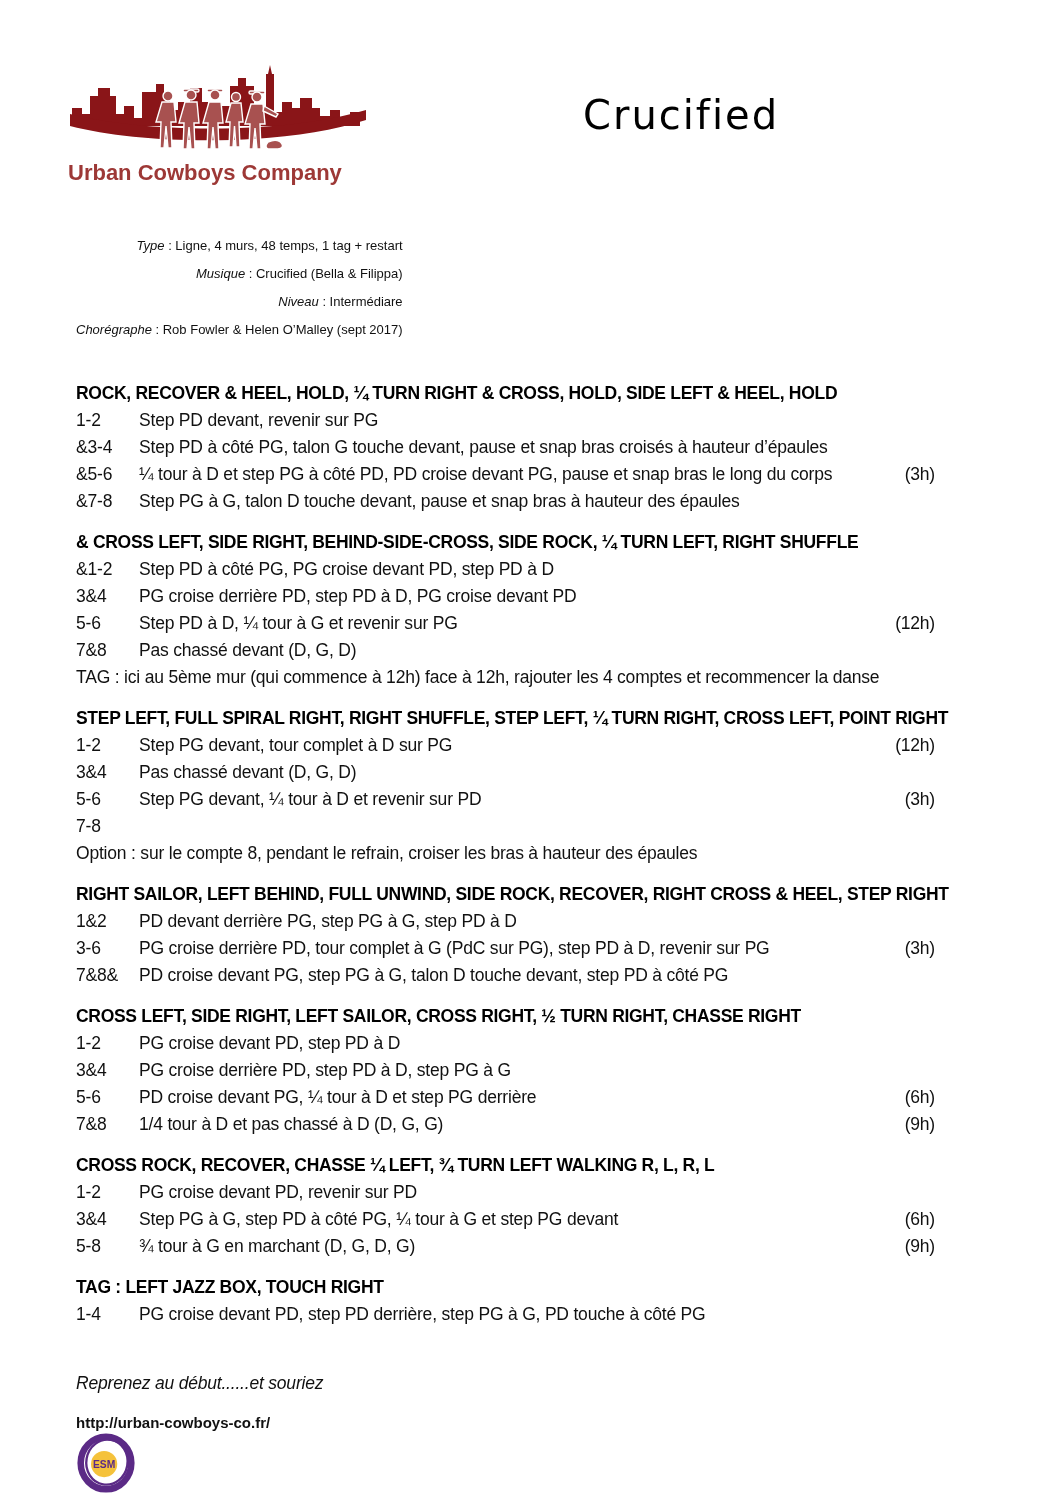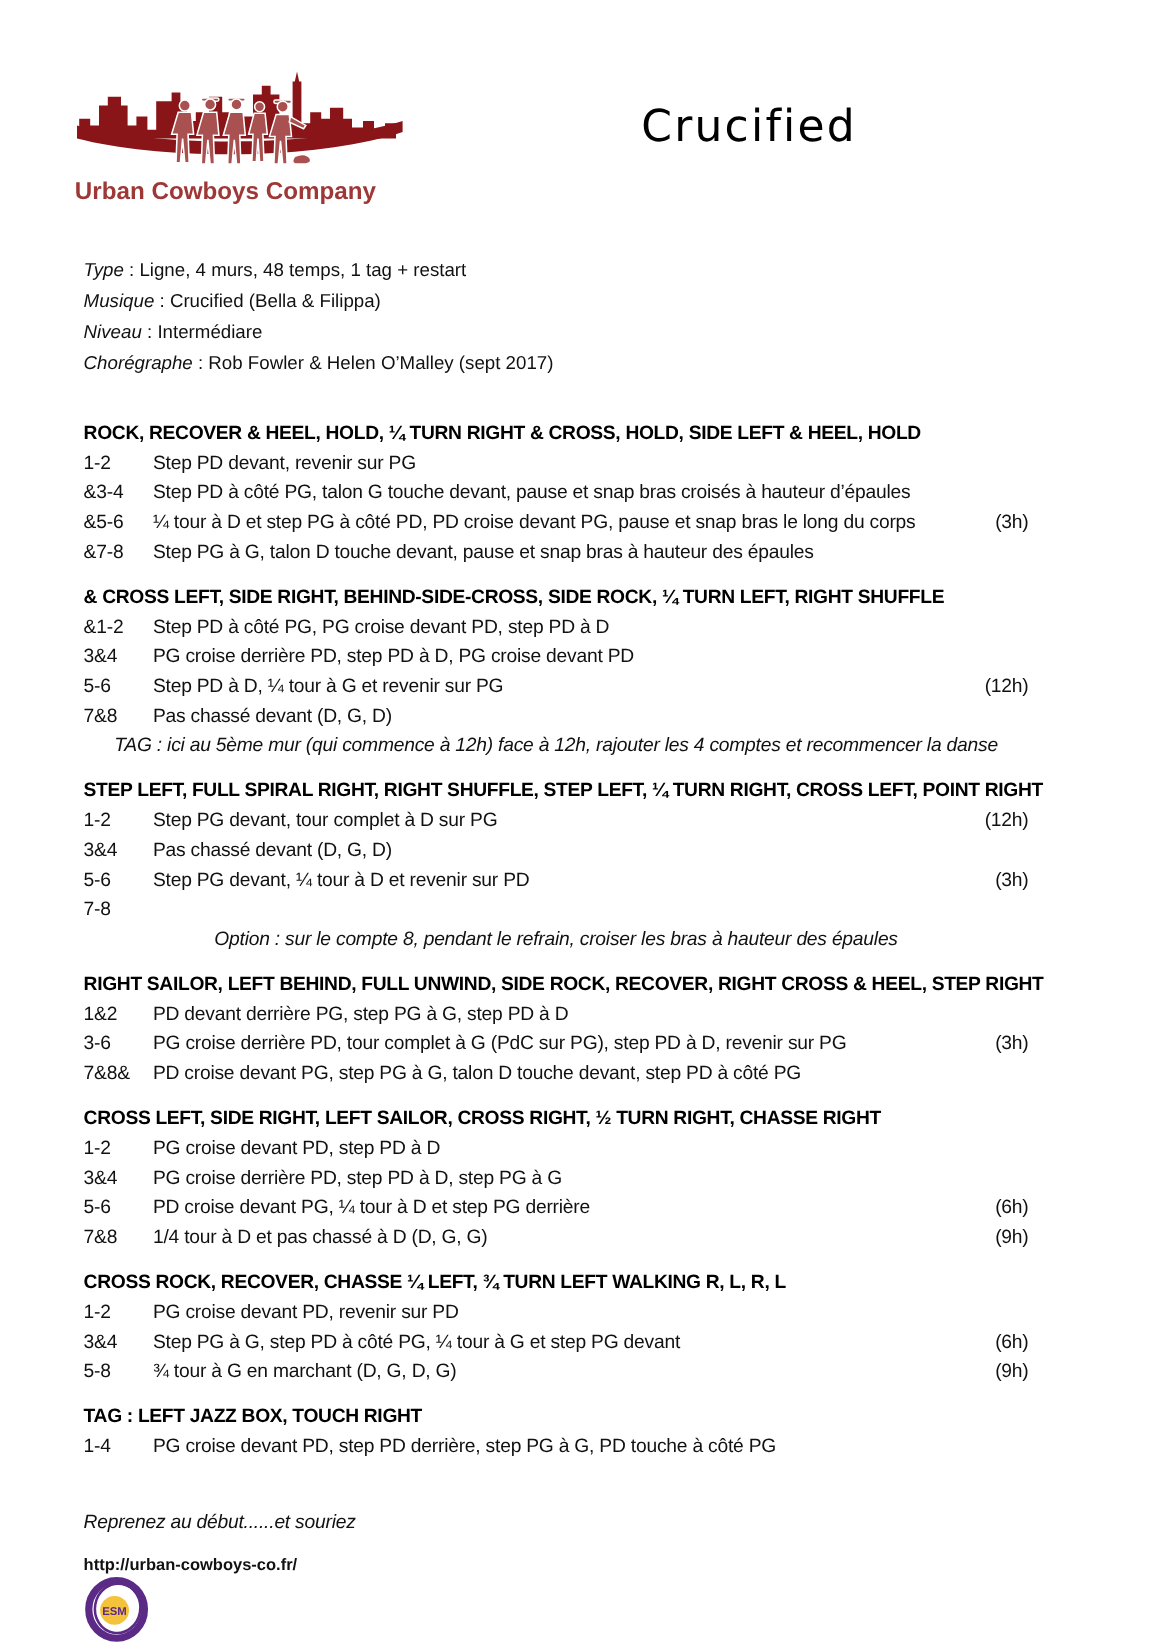--- a/index.html
+++ b/index.html
@@ -16,34 +16,34 @@
   .brand-name{
     margin-top:2px;
     font-size:22px;font-weight:bold;color:#9d3836;letter-spacing:0px;
   }
   .doc-title{
     position:absolute;left:583px;top:92px;
     font-size:40px;letter-spacing:2px;color:#000;
     font-family:"DejaVu Sans", sans-serif;
   }
   
-  .info{position:absolute;left:76px;top:232px;font-size:17px;line-height:28px;}
+  .info{position:absolute;left:76px;top:232px;font-size:13px;line-height:28px;text-align:right;}
   .info .lbl{font-style:italic;}
   
   .sheet{position:absolute;left:76px;top:380px;width:859px;font-size:17.5px;letter-spacing:-0.2px;}
   .section{margin-bottom:14px;}
   .section-title{
     font-weight:bold;color:#000;line-height:27px;
     letter-spacing:-0.3px;white-space:nowrap;
   }
   .step{position:relative;display:flex;line-height:27px;}
   .step .count{flex:0 0 63px;}
   .step .desc{flex:0 0 auto;white-space:nowrap;}
   .step .clock{position:absolute;right:0;top:0;white-space:nowrap;}
-  .note{font-style:italic;line-height:27px;white-space:nowrap;text-align:center;}
+  .note{line-height:27px;white-space:nowrap;}
   .closing{font-style:italic;margin-top:42px;line-height:27px;}
   
   .footer{
     position:absolute;left:76px;right:66px;top:1396px;
     display:flex;justify-content:space-between;align-items:flex-start;
     font-size:15px;
     flex-direction:column;
   }
   .footer .url{font-weight:bold;margin-top:18px;}
   .footer .assoc{margin-top:18px;}

